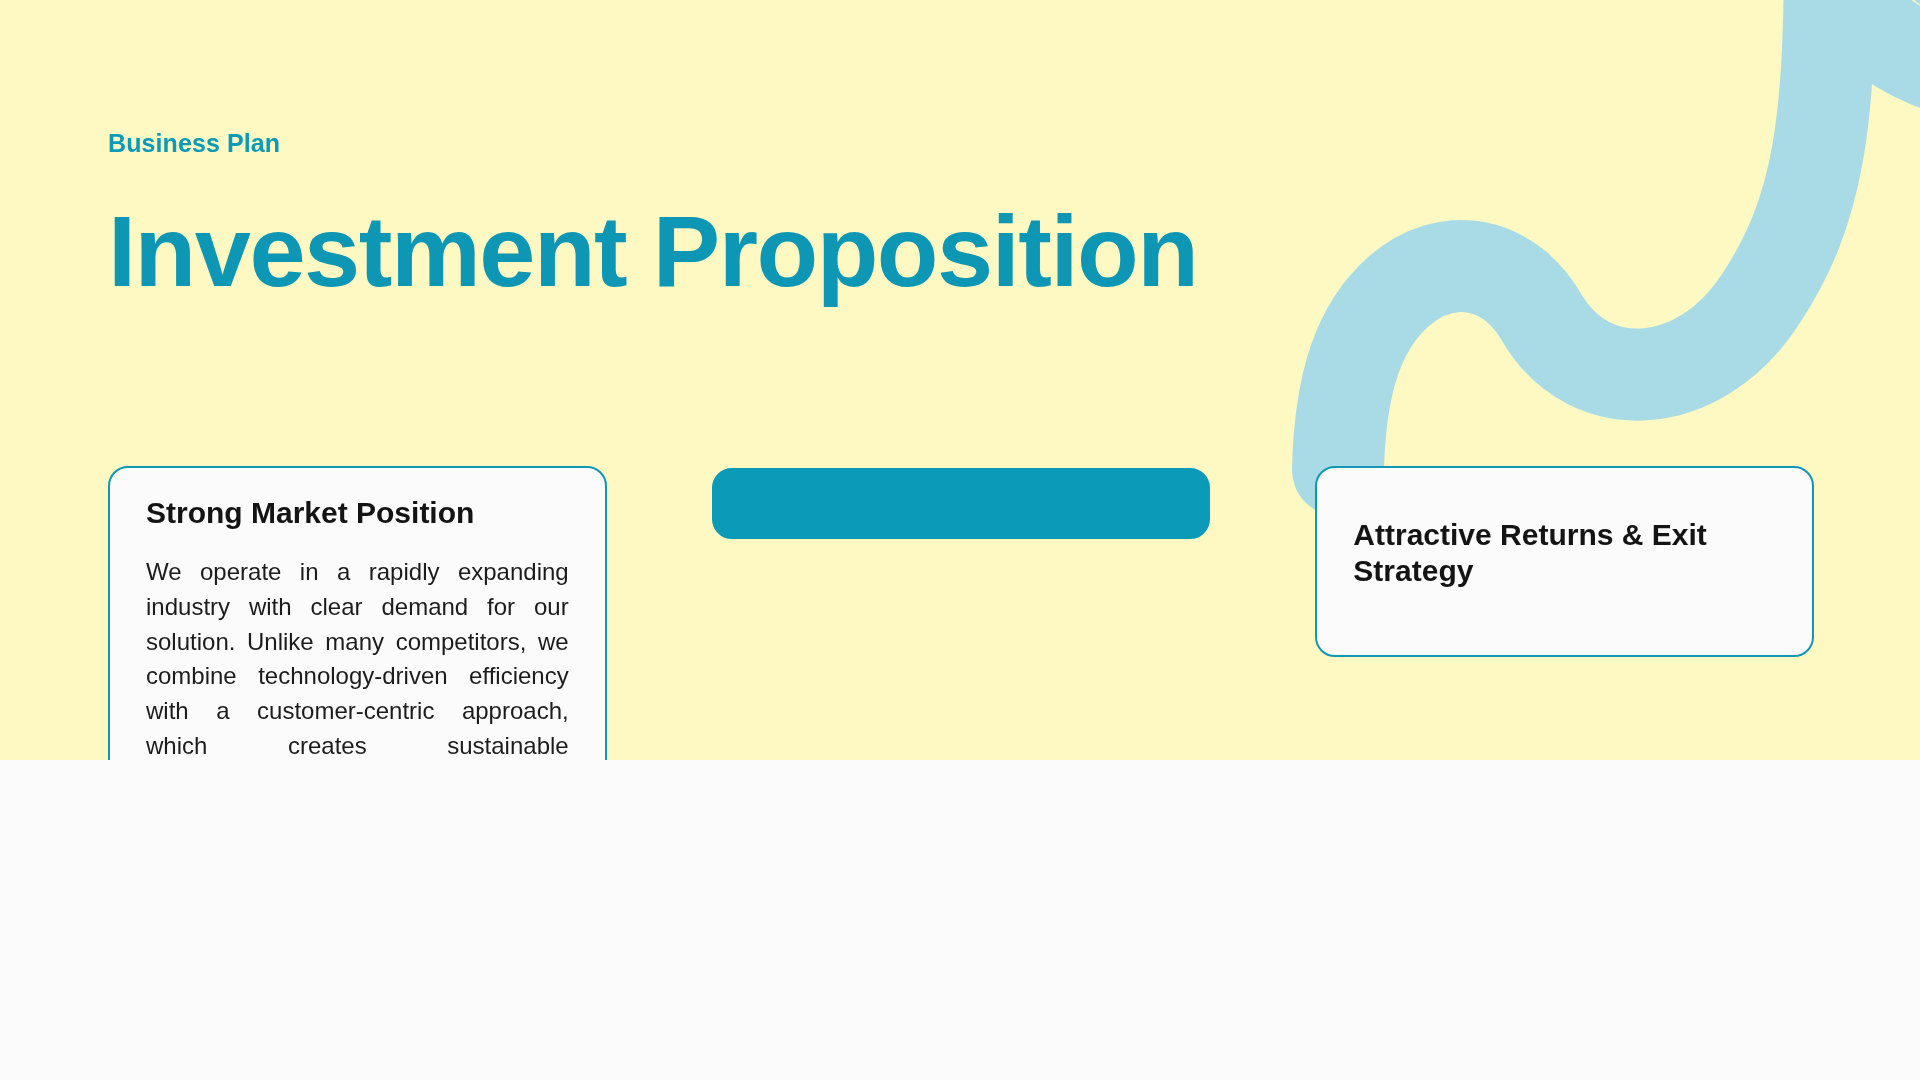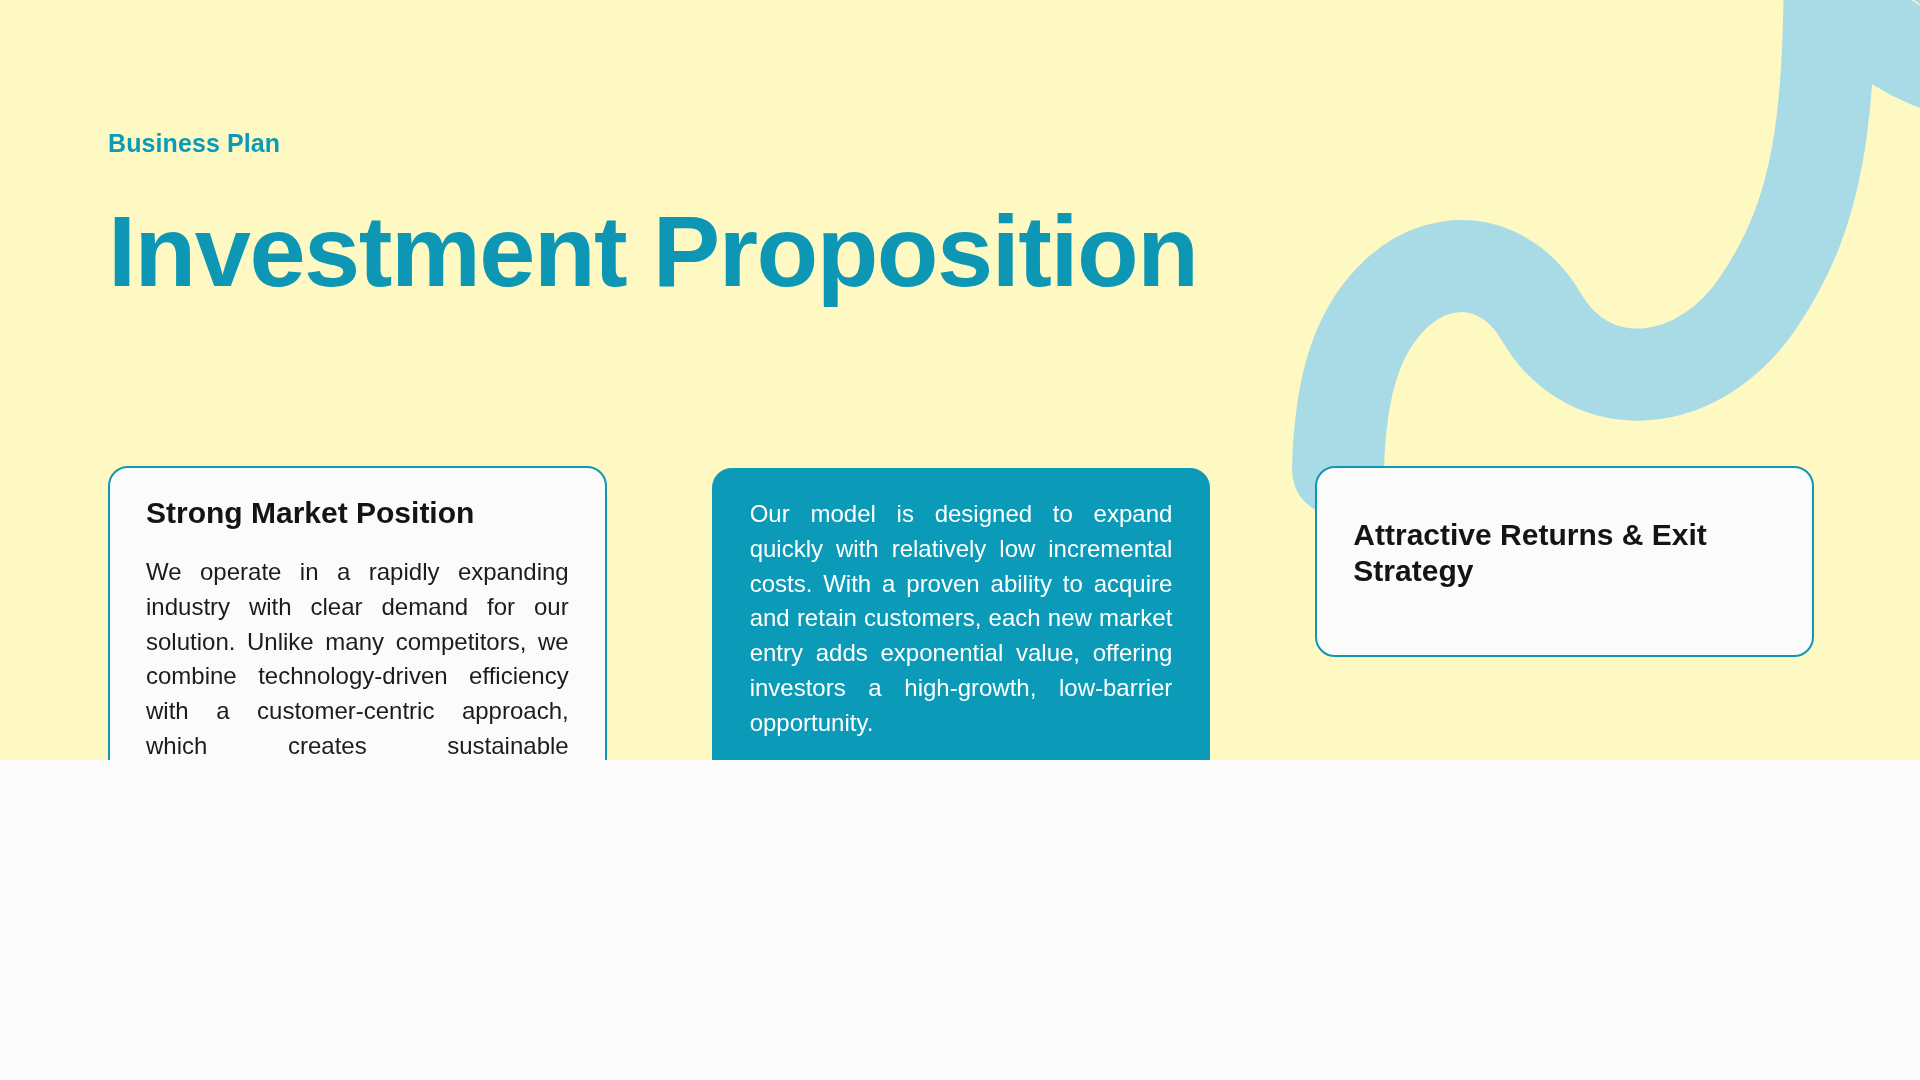--- a/index.html
+++ b/index.html
@@ -139,21 +139,20 @@
   </div>
 
   <div class="cards">
 
     <div class="card card--outline">
       <div class="card-title">Strong Market Position</div>
       <div class="card-body">We operate in a rapidly expanding industry with clear demand for our solution. Unlike many competitors, we combine technology-driven efficiency with a customer-centric approach, which creates sustainable differentiation and long-term growth potential.</div>
     </div>
 
     <div class="card card--filled">
-      <div class="card-body">Our model is designed to expand quickly with relatively low incremental costs. With a proven ability to acquire and retain customers, each new market entry adds exponential value, offering investors a high-growth, low-barrier opportunity.</div>
     </div>
 
     <div class="card card--outline card--third">
       <div class="card-title">Attractive Returns &amp; Exit Strategy</div>
     </div>
 
   </div>
 </div>
 
 </body></html>

